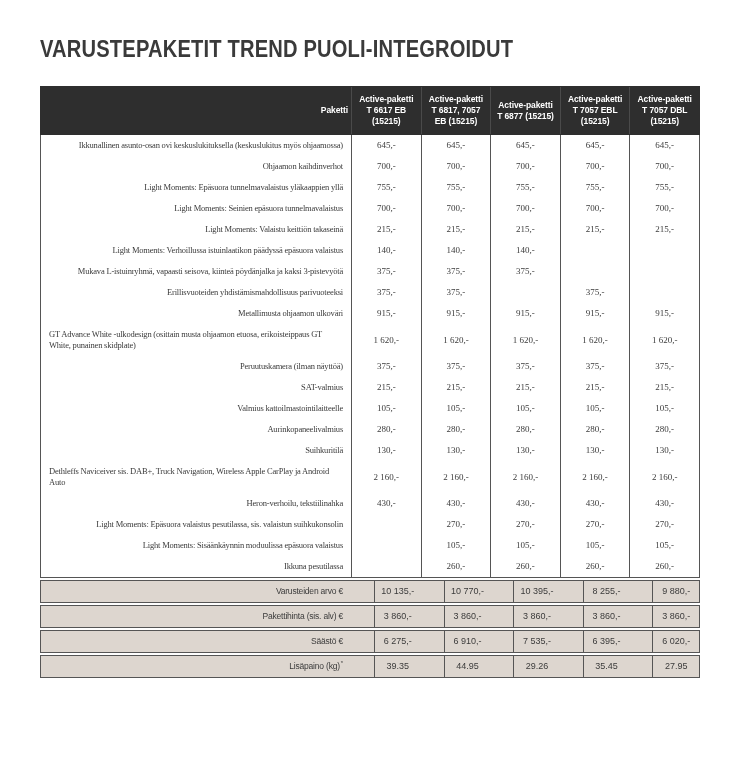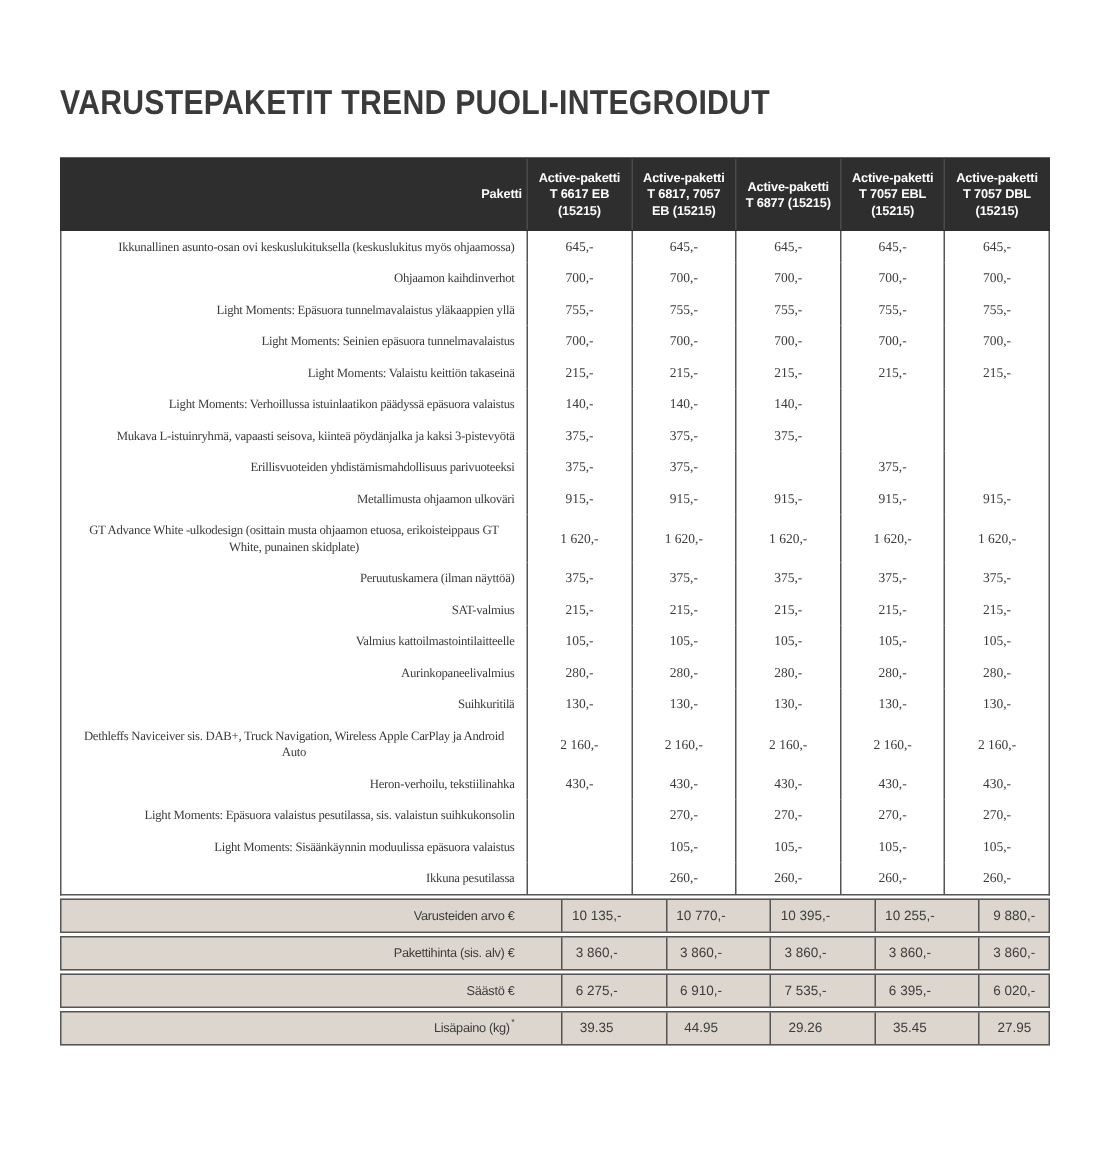--- a/index.html
+++ b/index.html
@@ -10,21 +10,21 @@
     --text:#3b3b3b;
   }
   *{box-sizing:border-box;margin:0;padding:0;}
   html,body{background:#ffffff;}
   body{
     width:741px;height:768px;
     font-family:"Liberation Sans", sans-serif;
     color:var(--text);
     overflow:hidden;
   }
-  .page{padding:55px 0 0 40px;width:741px;}
+  .page{padding:36px 0 0 40px;width:741px;}
   .page-title{
     font-size:23px;
     font-weight:bold;
     color:#3a3a3a;
     white-space:nowrap;
     transform:scaleX(0.875);
     transform-origin:left center;
     letter-spacing:0.2px;
     margin-bottom:23px;
   }
@@ -33,21 +33,21 @@
     display:grid;
     grid-template-columns:310px repeat(5,1fr);
   }
   .cell{
     display:flex;
     align-items:center;
     line-height:11px;
   }
   .label-cell{
     justify-content:flex-end;
-    text-align:center;
+    text-align:left;
     padding:5px 8px;
     font-size:8.5px;
     letter-spacing:-0.2px;
   }
   .val{
     justify-content:center;
     text-align:center;
     padding:5px 2px;
     font-size:9px;
     white-space:nowrap;
@@ -275,21 +275,21 @@
       </div>
     <div id="summary">
 
     <div class="row summary-row">
           <div class="cell label-cell">
             <span>Varusteiden arvo €</span>
           </div>
           <div class="cell val">10 135,-</div>
           <div class="cell val">10 770,-</div>
           <div class="cell val">10 395,-</div>
-          <div class="cell val">10 255,-</div>
+          <div class="cell val">8 255,-</div>
           <div class="cell val">9 880,-</div>
         </div>
         <div class="row summary-row">
           <div class="cell label-cell">
             <span>Pakettihinta (sis. alv) €</span>
           </div>
           <div class="cell val">3 860,-</div>
           <div class="cell val">3 860,-</div>
           <div class="cell val">3 860,-</div>
           <div class="cell val">3 860,-</div>

